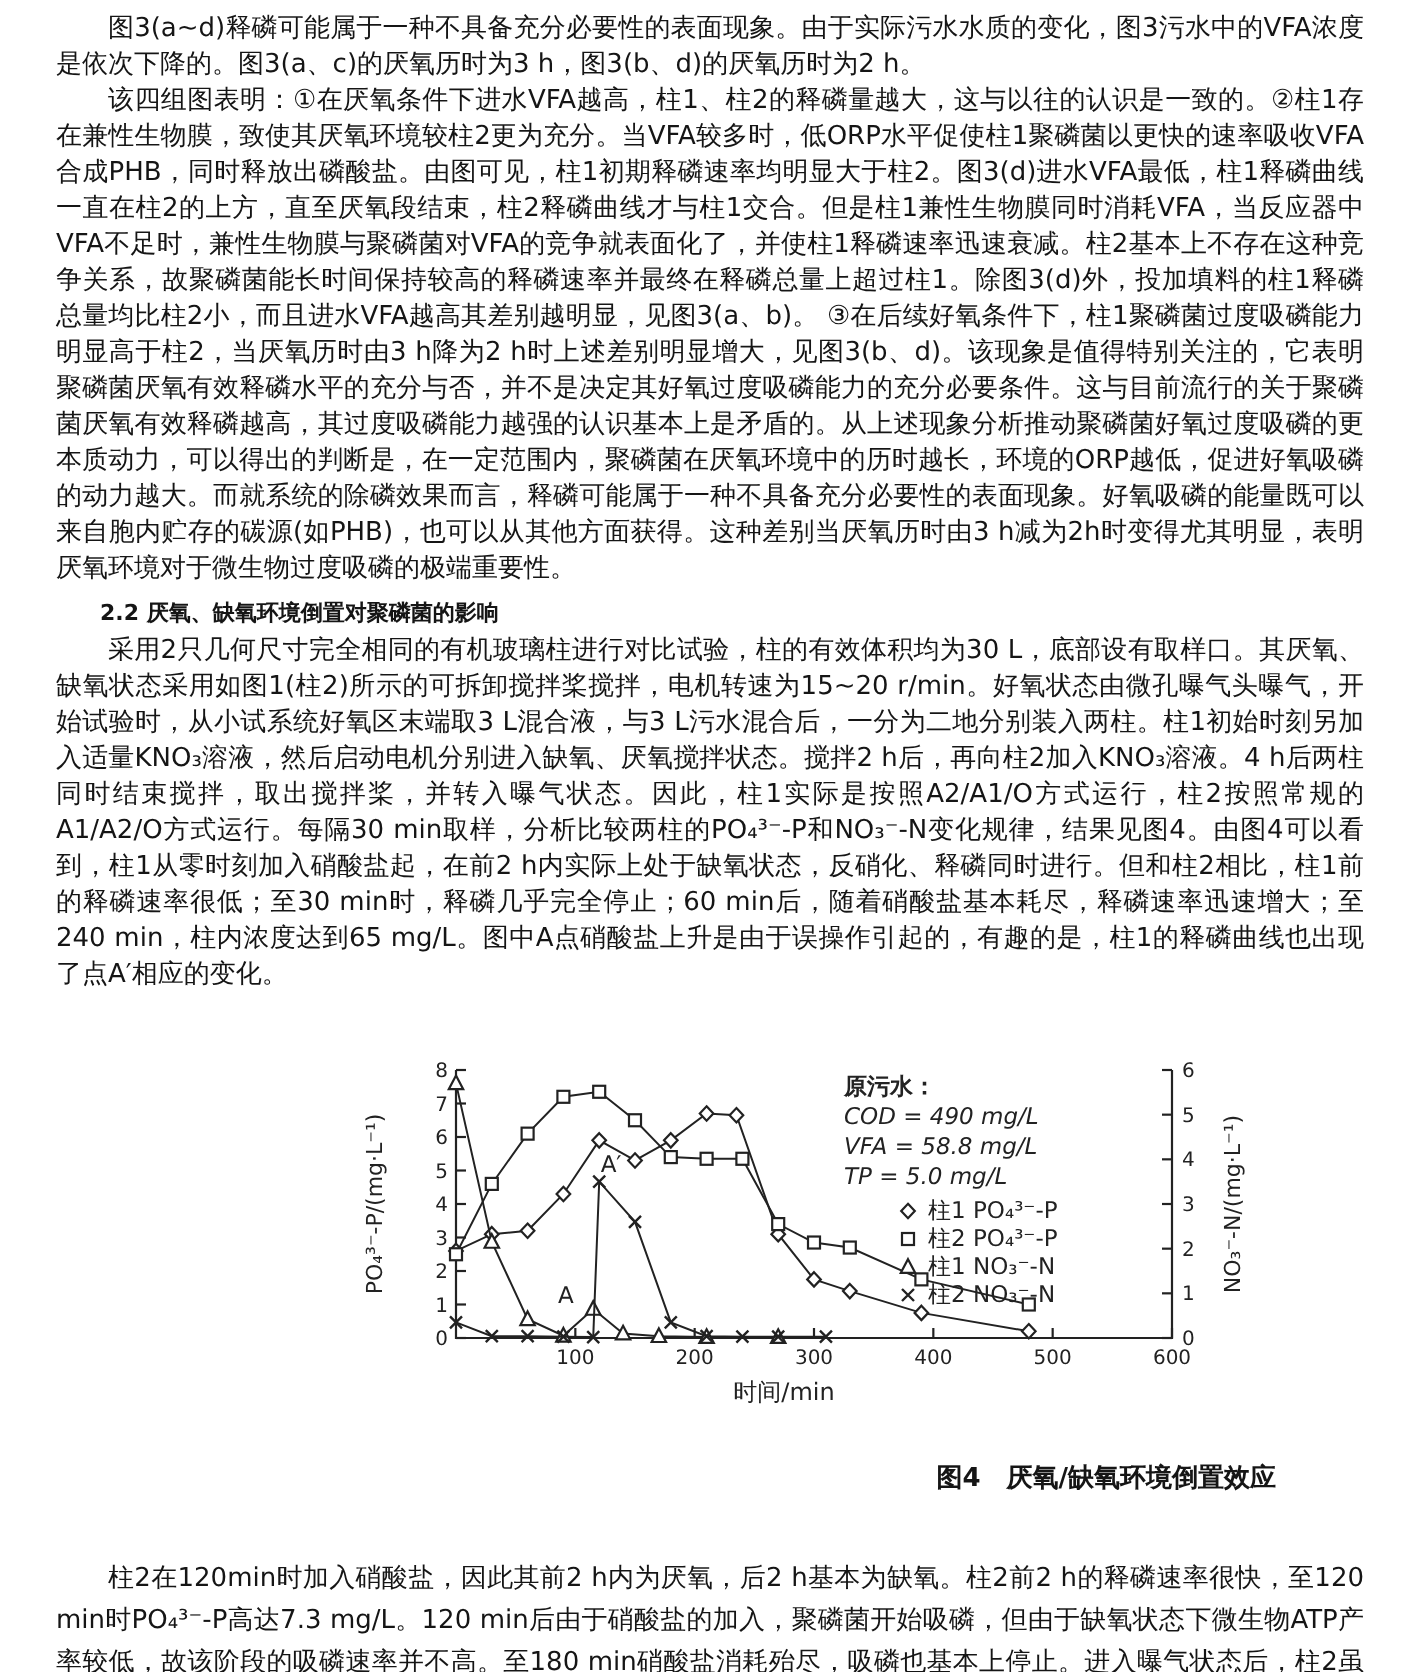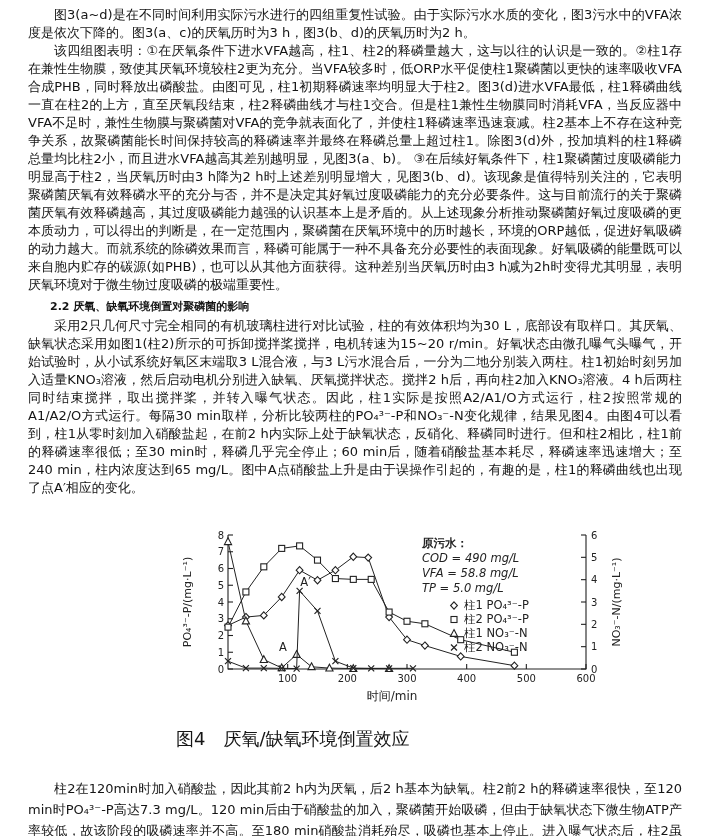--- a/index.html
+++ b/index.html
@@ -13,31 +13,31 @@
     text-align:justify;
   }
   .para{margin:0;text-indent:2em;}
   .section-heading{
     margin:4px 0 1px 0;text-indent:2em;font-weight:bold;font-size:11px;
   }
   .figure-block{
     margin:24px 0 0 148px;width:462px;
   }
   .figure-caption{
-    text-align:left;font-weight:normal;font-size:18px;
+    text-align:right;font-weight:bold;font-size:13px;
     margin:8px 0 0 0;width:462px;
   }
   .para-bottom{margin:30px 0 0 0;text-indent:2em;line-height:21px;}
   svg text{font-family:"DejaVu Sans",sans-serif;}
 </style>
 </head>
 <body>
 
 <div class="page">
-  <p class="para">图3(a~d)是在不同时间利用实际污水进行的四组重复性试验。由于实际污水水质的变化，图3污水中的VFA浓度是依次下降的。图3(a、c)的厌氧历时为3 h，图3(b、d)的厌氧历时为2 h。</p>
+  <p class="para">图3(a~d)释磷可能属于一种不具备充分必要性的表面现象。由于实际污水水质的变化，图3污水中的VFA浓度是依次下降的。图3(a、c)的厌氧历时为3 h，图3(b、d)的厌氧历时为2 h。</p>
   <p class="para">该四组图表明：①在厌氧条件下进水VFA越高，柱1、柱2的释磷量越大，这与以往的认识是一致的。②柱1存在兼性生物膜，致使其厌氧环境较柱2更为充分。当VFA较多时，低ORP水平促使柱1聚磷菌以更快的速率吸收VFA合成PHB，同时释放出磷酸盐。由图可见，柱1初期释磷速率均明显大于柱2。图3(d)进水VFA最低，柱1释磷曲线一直在柱2的上方，直至厌氧段结束，柱2释磷曲线才与柱1交合。但是柱1兼性生物膜同时消耗VFA，当反应器中VFA不足时，兼性生物膜与聚磷菌对VFA的竞争就表面化了，并使柱1释磷速率迅速衰减。柱2基本上不存在这种竞争关系，故聚磷菌能长时间保持较高的释磷速率并最终在释磷总量上超过柱1。除图3(d)外，投加填料的柱1释磷总量均比柱2小，而且进水VFA越高其差别越明显，见图3(a、b)。 ③在后续好氧条件下，柱1聚磷菌过度吸磷能力明显高于柱2，当厌氧历时由3 h降为2 h时上述差别明显增大，见图3(b、d)。该现象是值得特别关注的，它表明聚磷菌厌氧有效释磷水平的充分与否，并不是决定其好氧过度吸磷能力的充分必要条件。这与目前流行的关于聚磷菌厌氧有效释磷越高，其过度吸磷能力越强的认识基本上是矛盾的。从上述现象分析推动聚磷菌好氧过度吸磷的更本质动力，可以得出的判断是，在一定范围内，聚磷菌在厌氧环境中的历时越长，环境的ORP越低，促进好氧吸磷的动力越大。而就系统的除磷效果而言，释磷可能属于一种不具备充分必要性的表面现象。好氧吸磷的能量既可以来自胞内贮存的碳源(如PHB)，也可以从其他方面获得。这种差别当厌氧历时由3 h减为2h时变得尤其明显，表明厌氧环境对于微生物过度吸磷的极端重要性。</p>
   <h3 class="section-heading">2.2 厌氧、缺氧环境倒置对聚磷菌的影响</h3>
   <p class="para">采用2只几何尺寸完全相同的有机玻璃柱进行对比试验，柱的有效体积均为30 L，底部设有取样口。其厌氧、缺氧状态采用如图1(柱2)所示的可拆卸搅拌桨搅拌，电机转速为15~20 r/min。好氧状态由微孔曝气头曝气，开始试验时，从小试系统好氧区末端取3 L混合液，与3 L污水混合后，一分为二地分别装入两柱。柱1初始时刻另加入适量KNO₃溶液，然后启动电机分别进入缺氧、厌氧搅拌状态。搅拌2 h后，再向柱2加入KNO₃溶液。4 h后两柱同时结束搅拌，取出搅拌桨，并转入曝气状态。因此，柱1实际是按照A2/A1/O方式运行，柱2按照常规的A1/A2/O方式运行。每隔30 min取样，分析比较两柱的PO₄³⁻-P和NO₃⁻-N变化规律，结果见图4。由图4可以看到，柱1从零时刻加入硝酸盐起，在前2 h内实际上处于缺氧状态，反硝化、释磷同时进行。但和柱2相比，柱1前的释磷速率很低；至30 min时，释磷几乎完全停止；60 min后，随着硝酸盐基本耗尽，释磷速率迅速增大；至240 min，柱内浓度达到65 mg/L。图中A点硝酸盐上升是由于误操作引起的，有趣的是，柱1的释磷曲线也出现了点A′相应的变化。</p>
 
   <div class="figure-block">
     <svg id="chart-svg" width="462" height="196" viewBox="0 0 462 196">
         <g stroke="#222222" stroke-width="1.1" fill="none">
           <path d="M52,14 L52,148 L410,148 L410,14"></path>
           <line x1="52" y1="148" x2="57" y2="148"></line>
           <line x1="52" y1="131.25" x2="57" y2="131.25"></line>

